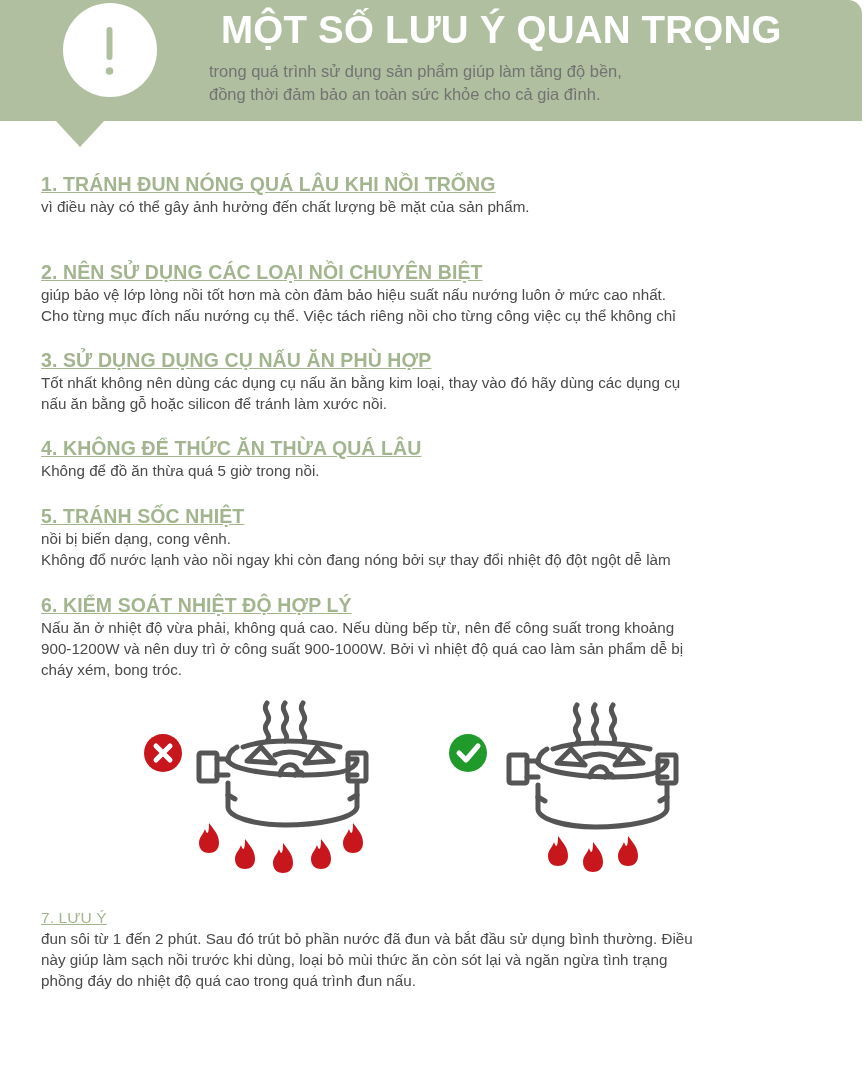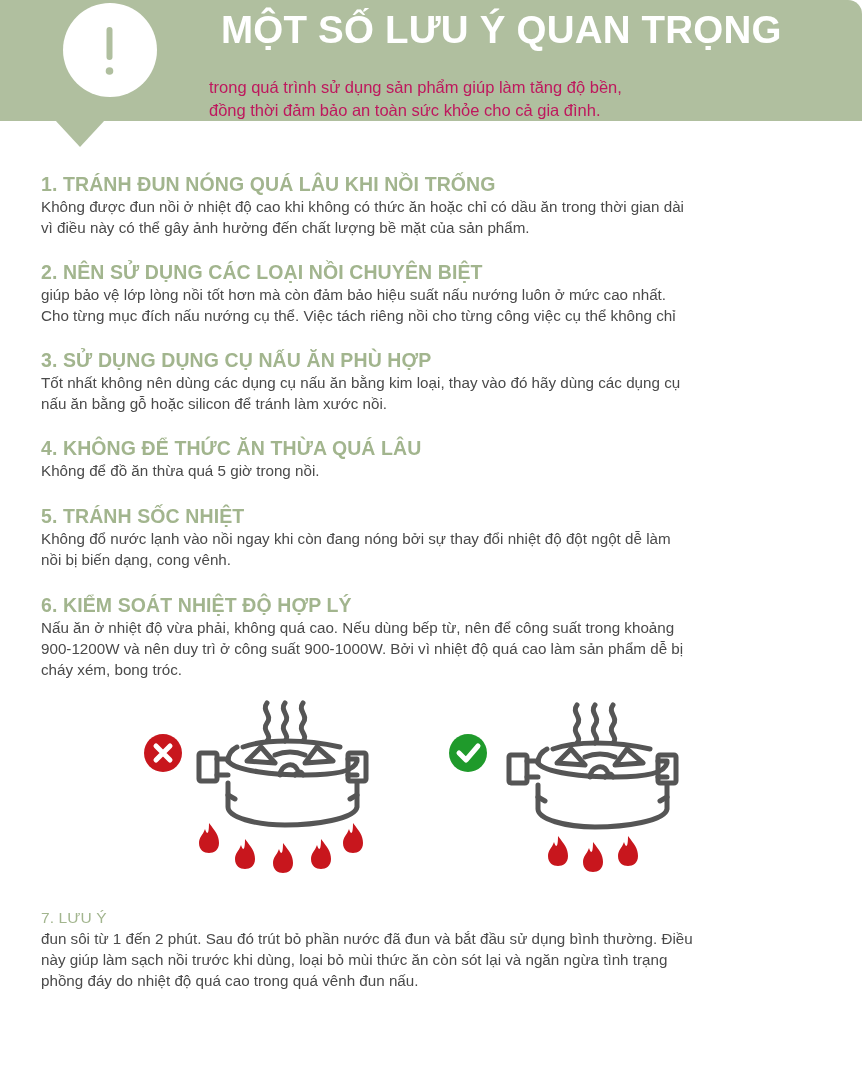--- a/index.html
+++ b/index.html
@@ -20,29 +20,29 @@
     position: absolute; left: 63px; top: 3px; width: 94px; height: 94px;
     border-radius: 50%; background: #ffffff;
   }
   .alert-circle svg { position: absolute; left: 0; top: 0; }
   .banner-title {
     position: absolute; left: 221px; top: 8px;
     color: #ffffff; font-weight: bold; font-size: 38.5px; letter-spacing: 0.2px;
     white-space: nowrap;
   }
   .banner-sub {
-    position: absolute; left: 209px; top: 76px; width: 620px;
-    color: #be185d; font-size: 16.5px; line-height: 23px;
+    position: absolute; left: 209px; top: 60px; width: 620px;
+    color: #737373; font-size: 16.5px; line-height: 23px;
   }
   .banner-sub div { white-space: nowrap; }
 
   .section { position: absolute; left: 41px; width: 790px; }
   .section h2 {
     margin: 0; color: #a2b58e; font-weight: bold; font-size: 19.5px;
-    line-height: 24px; letter-spacing: 0.1px; white-space: nowrap;
+    line-height: 24px; letter-spacing: 0.1px; white-space: nowrap; text-decoration: underline;
   }
   .section h2.light { font-weight: normal; font-size: 15.5px; line-height: 20px; }
   .section p {
     margin: 0; color: #4a4a4a; font-size: 15.2px; line-height: 21px;
   }
   .section p span { display: block; white-space: nowrap; }
 
   .illus { position: absolute; }
   .status-icon { position: absolute; }
 </style>
@@ -59,21 +59,20 @@
 </div>
 <div class="banner-title">MỘT SỐ LƯU Ý QUAN TRỌNG</div>
 <div class="banner-sub">
   <div>trong quá trình sử dụng sản phẩm giúp làm tăng độ bền,</div>
   <div>đồng thời đảm bảo an toàn sức khỏe cho cả gia đình.</div>
 </div>
 
 <div class="section" style="top:172px">
   <h2>1. TRÁNH ĐUN NÓNG QUÁ LÂU KHI NỒI TRỐNG</h2>
   <p>
-    <span>Không được đun nồi ở nhiệt độ cao khi không có thức ăn hoặc chỉ có dầu ăn trong thời gian dài</span>
     <span>vì điều này có thể gây ảnh hưởng đến chất lượng bề mặt của sản phẩm.</span>
   </p>
 </div>
 
 <div class="section" style="top:260px">
   <h2>2. NÊN SỬ DỤNG CÁC LOẠI NỒI CHUYÊN BIỆT</h2>
   <p>
     <span>giúp bảo vệ lớp lòng nồi tốt hơn mà còn đảm bảo hiệu suất nấu nướng luôn ở mức cao nhất.</span>
     <span>Cho từng mục đích nấu nướng cụ thể. Việc tách riêng nồi cho từng công việc cụ thể không chỉ</span>
   </p>
@@ -90,22 +89,22 @@
 <div class="section" style="top:436px">
   <h2>4. KHÔNG ĐỂ THỨC ĂN THỪA QUÁ LÂU</h2>
   <p>
     <span>Không để đồ ăn thừa quá 5 giờ trong nồi.</span>
   </p>
 </div>
 
 <div class="section" style="top:504px">
   <h2>5. TRÁNH SỐC NHIỆT</h2>
   <p>
+    <span>nồi bị biến dạng, cong vênh.</span>
     <span>Không đổ nước lạnh vào nồi ngay khi còn đang nóng bởi sự thay đổi nhiệt độ đột ngột dễ làm</span>
-    <span>nồi bị biến dạng, cong vênh.</span>
   </p>
 </div>
 
 <div class="section" style="top:593px">
   <h2>6. KIỂM SOÁT NHIỆT ĐỘ HỢP LÝ</h2>
   <p>
     <span>Nấu ăn ở nhiệt độ vừa phải, không quá cao. Nếu dùng bếp từ, nên để công suất trong khoảng</span>
     <span>900-1200W và nên duy trì ở công suất 900-1000W. Bởi vì nhiệt độ quá cao làm sản phẩm dễ bị</span>
     <span>cháy xém, bong tróc.</span>
   </p>
@@ -182,15 +181,15 @@
     <path d="M53 12 C59 20 63 24 63 32 C63 39 58 42 53 42 C48 42 43 39 43 32 C43 26 47 24 49 18 C51 24 53 24 53 12 Z"></path>
     <path d="M88 6 C94 14 98 18 98 26 C98 33 93 36 88 36 C83 36 78 33 78 26 C78 20 82 18 84 12 C86 18 88 18 88 6 Z"></path>
   </svg>
 </div>
 
 <div class="section" style="top:908px">
   <h2 class="light">7. LƯU Ý</h2>
   <p>
     <span>đun sôi từ 1 đến 2 phút. Sau đó trút bỏ phần nước đã đun và bắt đầu sử dụng bình thường. Điều</span>
     <span>này giúp làm sạch nồi trước khi dùng, loại bỏ mùi thức ăn còn sót lại và ngăn ngừa tình trạng</span>
-    <span>phồng đáy do nhiệt độ quá cao trong quá vênh đun nấu.</span>
+    <span>phồng đáy do nhiệt độ quá cao trong quá trình đun nấu.</span>
   </p>
 </div>
 
 </body></html>

